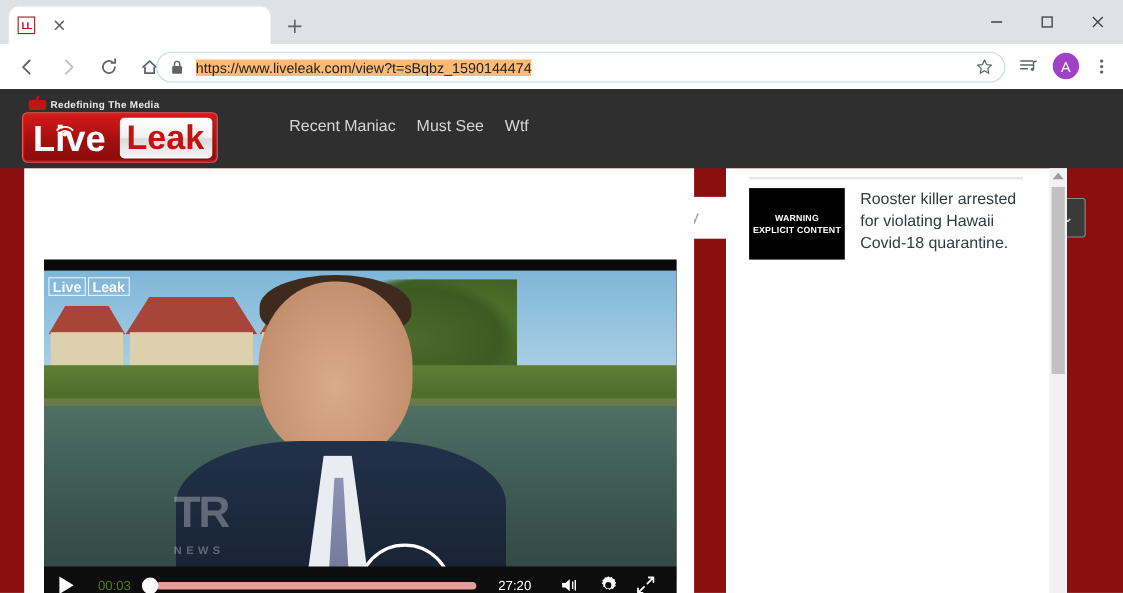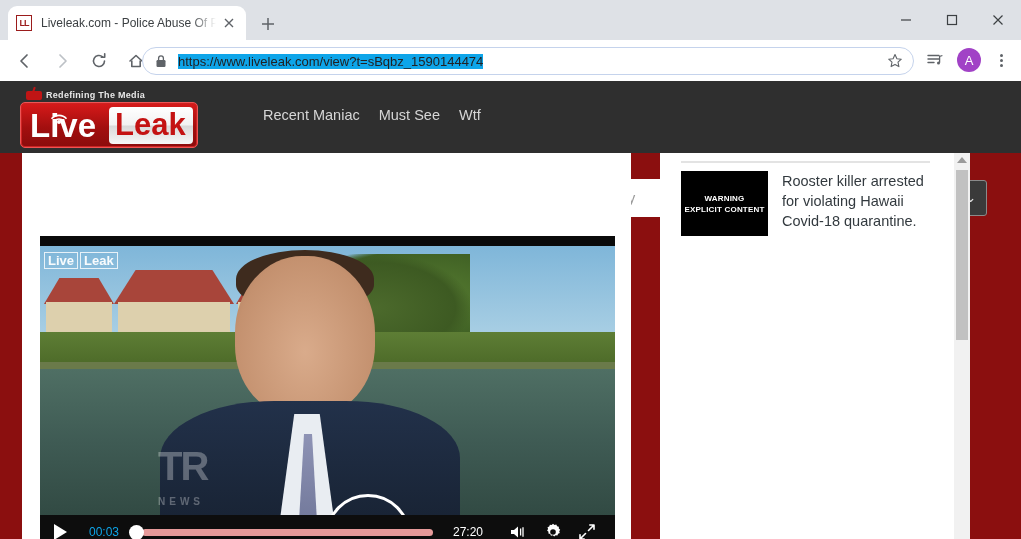--- a/index.html
+++ b/index.html
@@ -63,21 +63,21 @@
   .omnibox {
     position: absolute; left: 142px; top: 47px; width: 772px; height: 28px;
     background: #ffffff; border: 1px solid #c5d3ec; border-radius: 14px;
     display: flex; align-items: center; padding: 0 8px 0 12px;
   }
   .lock-icon { flex: 0 0 14px; margin-right: 9px; color: #5f6368; display:flex; }
   .url-text {
     flex: 1 1 auto; font-size: 13px; color: #202124; white-space: nowrap;
     overflow: hidden;
   }
-  .url-sel { background: #0ea5e9; color: #202124; padding: 1px 0; }
+  .url-sel { background: #fdba74; color: #202124; padding: 1px 0; }
   .star-icon { flex: 0 0 18px; margin-left: 6px; color: #5f6368; display:flex; }
   .tb-right { position: absolute; right: 0; top: 44px; display: flex; align-items: center; }
   .avatar-a {
     width: 24px; height: 24px; border-radius: 50%; background: #a142c6;
     color: #ffffff; font-size: 13px; display: flex; align-items: center;
     justify-content: center; margin: 0 6px;
   }
   .dots3 { width: 28px; display: flex; flex-direction: column; align-items: center;
            gap: 2px; margin-right: 6px; }
   .dots3 i { width: 3px; height: 3px; border-radius: 50%; background: #5f6368; display:block; }
@@ -224,21 +224,21 @@
     border-top: 16px solid transparent; border-bottom: 16px solid transparent;
   }
   .controls {
     position: absolute; left: 0; bottom: 0; width: 575px; height: 34px;
     background: #0d0d0d; display: flex; align-items: center; color: #fff;
     padding: 0 14px;
   }
   .ctrl-play { width: 0; height: 0; margin-right: 22px;
     border-left: 13px solid #fff; border-top: 8px solid transparent;
     border-bottom: 8px solid transparent; }
-  .ctrl-time { font-size: 12px; color: #0ea5e9; margin-right: 10px; white-space: nowrap; }
+  .ctrl-time { font-size: 12px; color: #4d7c0f; margin-right: 10px; white-space: nowrap; }
   .seek { position: relative; flex: 1 1 auto; height: 16px; display: flex; align-items: center; }
   .seek-bar { position: absolute; left: 13px; right: 8px; height: 7px; border-radius: 4px;
     background: #e79a9a; }
   .seek-knob { position: absolute; left: 0; width: 15px; height: 15px; border-radius: 50%;
     background: #fff; }
   .ctrl-dur { font-size: 12px; margin: 0 16px 0 12px; white-space: nowrap; }
   .ctrl-icon { width: 28px; height: 22px; display: flex; align-items: center;
     justify-content: center; margin-left: 6px; }
 
   
@@ -282,21 +282,20 @@
 </style>
 </head>
 <body>
 
 <div id="app">
 
   <div class="chrome-top">
     <div class="tabstrip">
       <div class="tab">
         <div class="tab-favicon">LL</div>
-        <div class="tab-title">Liveleak.com - Police Abuse Of P</div>
         <div class="tab-close">
           <svg width="10" height="10" viewBox="0 0 10 10" aria-hidden="true">
             <path d="M1 1 L9 9 M9 1 L1 9" stroke="#5f6368" stroke-width="1.4" fill="none"></path>
           </svg>
         </div>
       </div>
       <div class="newtab">
         <svg width="14" height="14" viewBox="0 0 14 14" aria-hidden="true">
           <path d="M7 1 V13 M1 7 H13" stroke="#5f6368" stroke-width="1.5" fill="none"></path>
         </svg>

